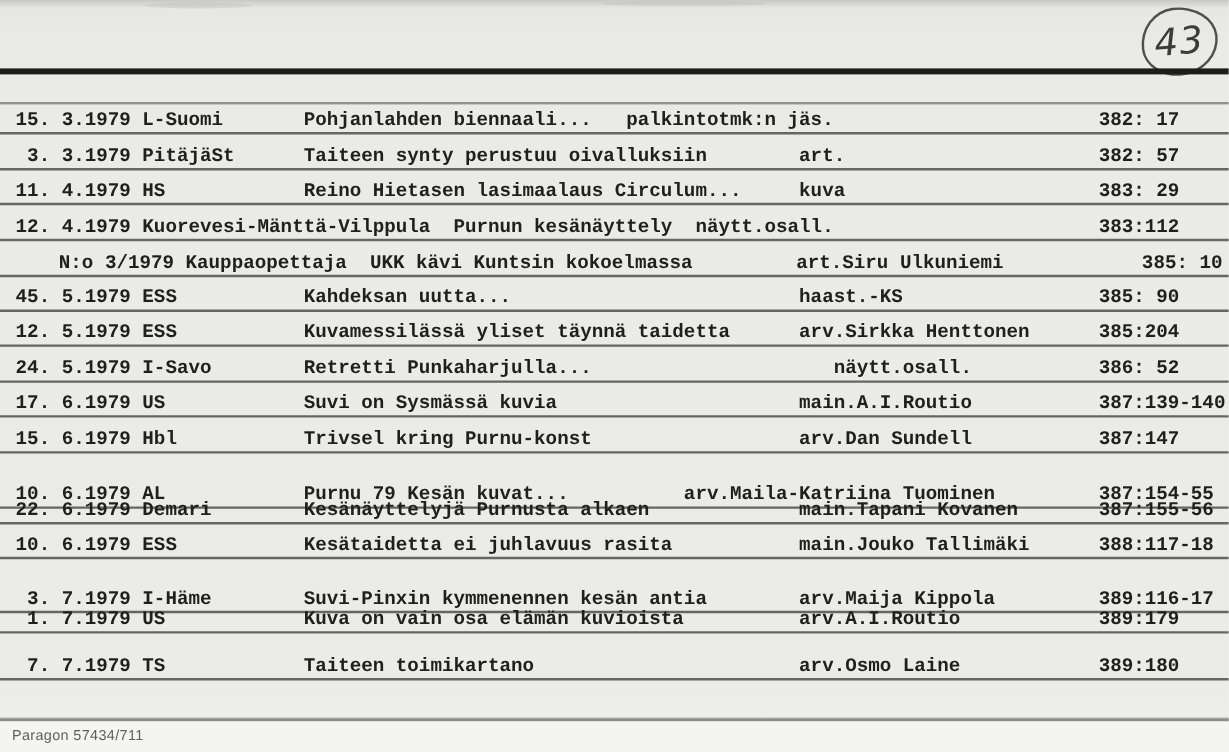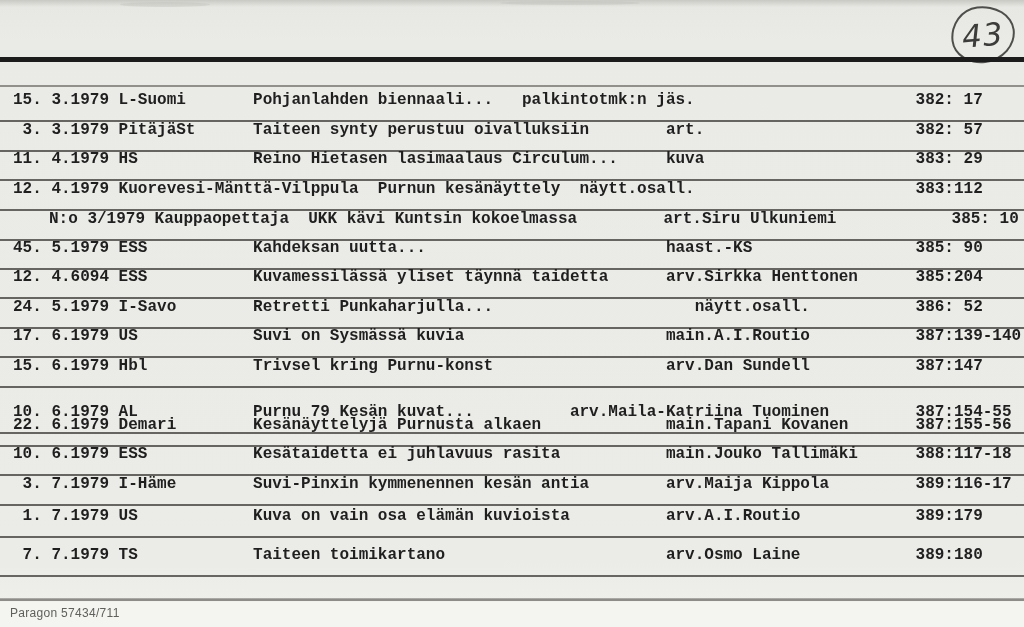--- a/index.html
+++ b/index.html
@@ -35,21 +35,21 @@
   .bar-thick{
     position:absolute;left:0;width:1024px;height:5px;top:57px;
     background:#1c1c1c;
   }
   .rule{
     position:absolute;left:0;width:1024px;height:2px;
     background:#56544f;opacity:.78;
   }
   
   .row{
-    position:absolute;left:0;width:1024px;height:35px;
+    position:absolute;left:0;width:1024px;height:25px;
     border-bottom:2px solid rgba(70,68,64,.8);
     box-sizing:border-box;
   }
   .row .line{
     margin:0;padding-left:13px;
     font-size:16px;line-height:27px;font-weight:bold;
     color:#1f1f1f;white-space:pre;
     font-family:"Liberation Mono","DejaVu Sans Mono",monospace;
   }
   
@@ -94,41 +94,41 @@
       <div class="row" style="top: 176px;">
         <div class="line">12. 4.1979 Kuorevesi-Mänttä-Vilppula  Purnun kesänäyttely  näytt.osall.                       383:112</div>
       </div>
       <div class="row" style="top: 206px; padding-left: 36px;">
         <div class="line">N:o 3/1979 Kauppaopettaja  UKK kävi Kuntsin kokoelmassa         art.Siru Ulkuniemi            385: 10</div>
       </div>
       <div class="row" style="top: 235px;">
         <div class="line">45. 5.1979 ESS           Kahdeksan uutta...                         haast.-KS                 385: 90</div>
       </div>
       <div class="row" style="top: 264px;">
-        <div class="line">12. 4.6094 ESS           Kuvamessilässä yliset täynnä taidetta      arv.Sirkka Henttonen      385:204</div>
+        <div class="line">12. 5.1979 ESS           Kuvamessilässä yliset täynnä taidetta      arv.Sirkka Henttonen      385:204</div>
       </div>
       <div class="row" style="top: 294px;">
         <div class="line">24. 5.1979 I-Savo        Retretti Punkaharjulla...                     näytt.osall.           386: 52</div>
       </div>
       <div class="row" style="top: 323px;">
         <div class="line">17. 6.1979 US            Suvi on Sysmässä kuvia                     main.A.I.Routio           387:139-140</div>
       </div>
       <div class="row" style="top: 353px;">
         <div class="line">15. 6.1979 Hbl           Trivsel kring Purnu-konst                  arv.Dan Sundell           387:147</div>
       </div>
       <div class="row" style="top: 382px; margin-top: 17px;">
         <div class="line">10. 6.1979 AL            Purnu 79 Kesän kuvat...          arv.Maila-Katriina Tuominen         387:154-55</div>
       </div>
       <div class="row" style="top: 412px;">
         <div class="line">22. 6.1979 Demari        Kesänäyttelyjä Purnusta alkaen             main.Tapani Kovanen       387:155-56</div>
       </div>
       <div class="row" style="top: 441px;">
         <div class="line">10. 6.1979 ESS           Kesätaidetta ei juhlavuus rasita           main.Jouko Tallimäki      388:117-18</div>
       </div>
-      <div class="row" style="top: 471px;">
+      <div class="row" style="top: 486px;">
         <div class="line"> 3. 7.1979 I-Häme        Suvi-Pinxin kymmenennen kesän antia        arv.Maija Kippola         389:116-17</div>
       </div>
       <div class="row" style="top: 503px;">
         <div class="line"> 1. 7.1979 US            Kuva on vain osa elämän kuvioista          arv.A.I.Routio            389:179</div>
       </div>
       <div class="row" style="top: 542px;">
         <div class="line"> 7. 7.1979 TS            Taiteen toimikartano                       arv.Osmo Laine            389:180</div>
       </div>
       <div class="rule" style="top: 598px; opacity: 0.45; height: 1.5px;"></div>
     </div>

